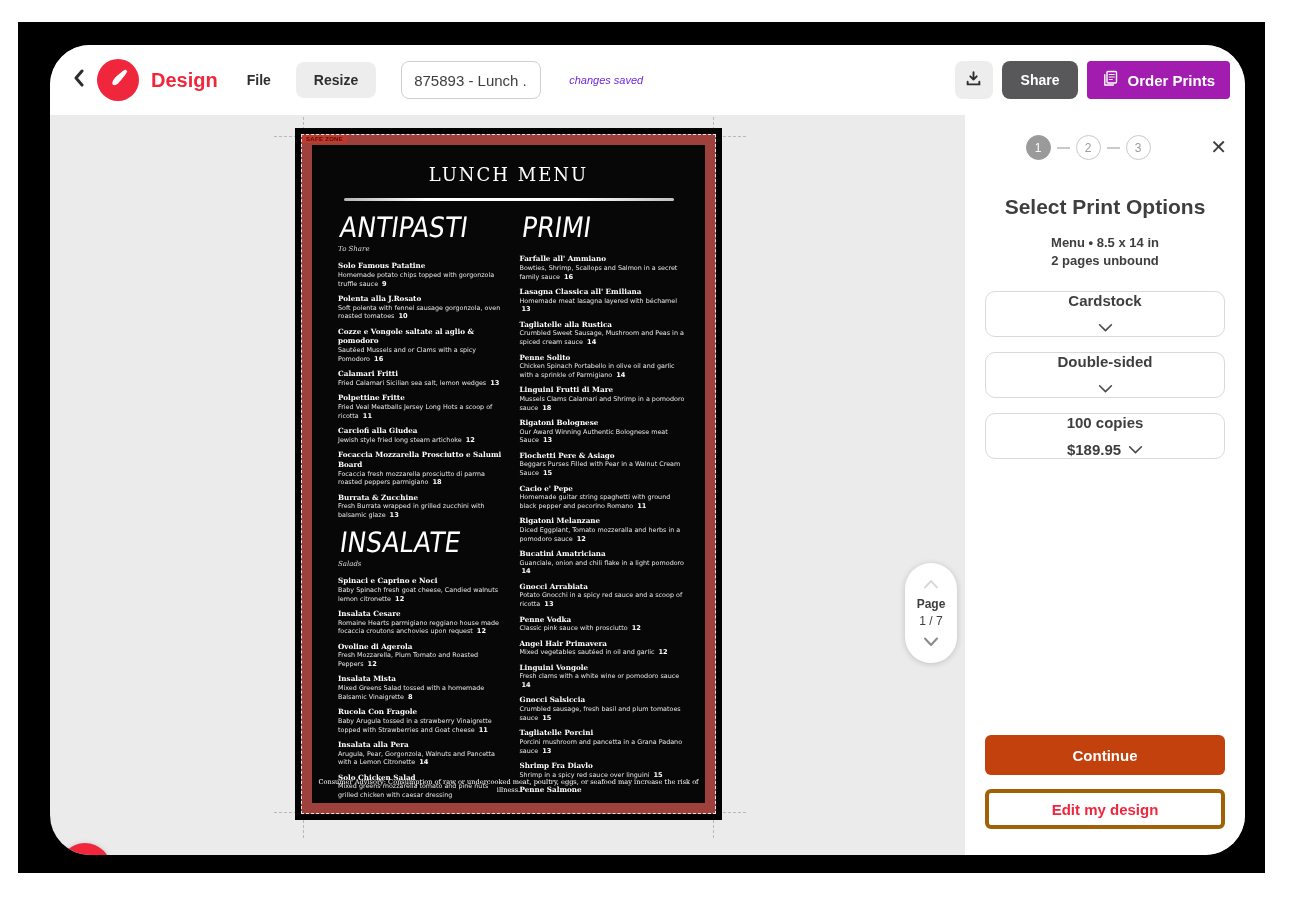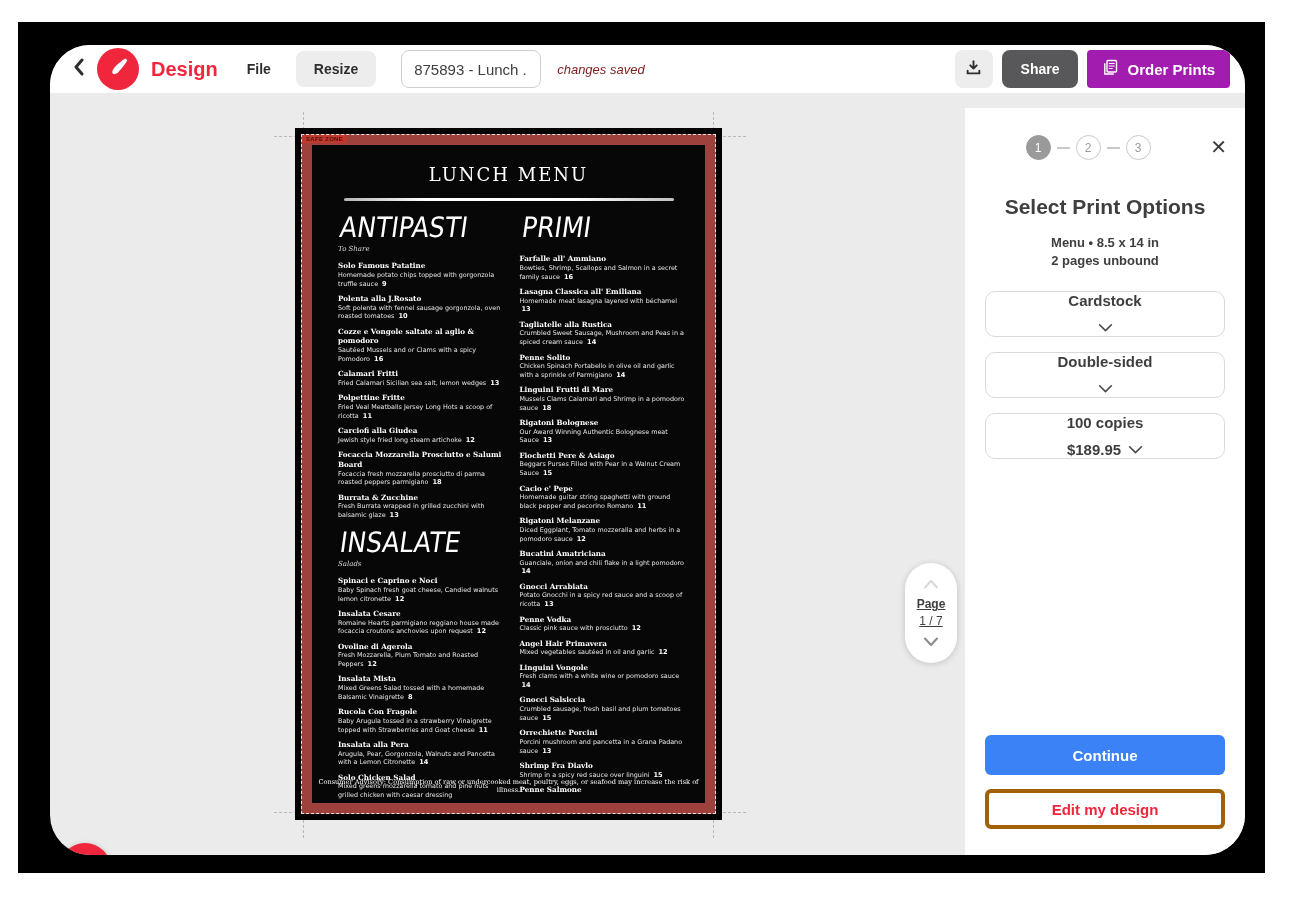--- a/index.html
+++ b/index.html
@@ -1,28 +1,28 @@
 <!DOCTYPE html>
 <html><head>
 <meta charset="utf-8">
 <style>
   * { margin:0; padding:0; box-sizing:border-box; }
   html,body { width:1300px; height:900px; background:#ffffff; font-family:"Liberation Sans", sans-serif; overflow:hidden; }
   .backdrop { position:absolute; left:18px; top:22px; width:1247px; height:851px; background:#000; }
   .app { position:absolute; left:50px; top:45px; width:1195px; height:810px; background:#ebebeb; border-radius:40px; overflow:hidden; }
 
   
-  .topbar { position:absolute; left:0; top:0; width:100%; height:48px; background:#fff; display:flex; align-items:center; z-index:6; }
+  .topbar { position:absolute; left:0; top:0; width:100%; height:70px; background:#fff; display:flex; align-items:center; z-index:6; }
   .back { margin-left:23px; display:flex; align-items:center; cursor:pointer; }
   .logo { width:42px; height:42px; border-radius:50%; background:#f0263d; margin-left:13px; display:flex; align-items:center; justify-content:center; cursor:pointer; flex:none; }
   .brand { color:#f0263d; font-size:20px; font-weight:bold; margin-left:12px; cursor:pointer; }
   .file { margin-left:29px; font-size:14px; font-weight:bold; color:#2e2e30; cursor:pointer; }
   .resize { margin-left:25px; background:#ededed; border-radius:8px; padding:10px 18px; font-size:14px; font-weight:bold; color:#2e2e30; cursor:pointer; }
   .doc-input { margin-left:25px; width:140px; height:38px; border:1px solid #cfcfcf; border-radius:8px; padding:0 12px; font-size:15px; color:#3e3e40; font-family:"Liberation Sans",sans-serif; background:#fff; }
-  .status { margin-left:16px; font-style:italic; color:#7f1d1d; font-size:13px; }
+  .status { margin-left:28px; font-style:italic; color:#6d28d9; font-size:11px; }
   .topbar-right { margin-left:auto; display:flex; align-items:center; gap:9px; margin-right:15px; }
   .dl-btn { width:38px; height:38px; background:#ededed; border-radius:8px; display:flex; align-items:center; justify-content:center; cursor:pointer; }
   .share-btn { height:38px; padding:0 19px; background:#58585a; color:#fff; border-radius:8px; font-weight:bold; font-size:14px; display:flex; align-items:center; cursor:pointer; }
   .order-btn { height:38px; padding:0 15px; background:#a21caf; color:#fff; border-radius:4px; font-weight:bold; font-size:15px; display:flex; align-items:center; gap:8px; cursor:pointer; }
 
   
   .canvas { position:absolute; left:0; top:63px; width:915px; height:747px; }
   .guide-v { position:absolute; width:0; border-left:1px dashed #b9b9b9; top:4px; height:726px; }
   .guide-h { position:absolute; height:0; border-top:1px dashed #b9b9b9; left:224px; width:472px; }
   .artboard { position:absolute; left:245px; top:20px; width:427px; height:692px; background:#000; }
@@ -41,21 +41,21 @@
   .m-sub { font-family:"DejaVu Serif",serif; font-style:italic; color:#dcdcdc; font-size:7px; margin:2px 0 8px; }
   .mi { margin-bottom:5.5px; }
   .mi-name { font-family:"DejaVu Serif",serif; font-weight:bold; color:#fff; font-size:7.2px; line-height:1.35; }
   .mi-desc { font-family:"DejaVu Sans",sans-serif; color:#e6e6e6; font-size:6.4px; line-height:1.35; }
   .mi-price { font-weight:bold; color:#fff; font-size:6.6px; margin-left:2px; }
   .advisory { position:absolute; left:0; right:0; bottom:9px; text-align:center; font-family:"DejaVu Serif",serif; color:#fff; font-size:6.6px; }
 
   
   .page-nav { position:absolute; left:855px; top:455px; width:52px; height:100px; background:#fff; border-radius:26px;
               box-shadow:0 1px 6px rgba(0,0,0,.18); display:flex; flex-direction:column; align-items:center; justify-content:space-between; padding:12px 0; }
-  .pn-label { font-size:12px; font-weight:bold; color:#3e3e40; text-align:center; line-height:1.4;text-decoration:underline; }
+  .pn-label { font-size:12px; font-weight:bold; color:#3e3e40; text-align:center; line-height:1.4; }
   .pn-count { font-weight:normal; }
   .pn-up, .pn-dn { cursor:pointer; display:flex; }
 
   
   .chat-fab { position:absolute; left:9px; top:735px; width:52px; height:52px; border-radius:50%; background:#f0263d;
               box-shadow:0 2px 6px rgba(0,0,0,.25); cursor:pointer; }
 
   
   .rightpanel { position:absolute; right:0; top:63px; width:280px; height:747px; background:#fff; display:flex; flex-direction:column; z-index:5; }
   .stepper-row { position:relative; margin-top:27px; }
@@ -66,21 +66,21 @@
   .step-dash { width:13px; height:2px; background:#c9c9c9; margin:0 6px; }
   .close-btn { position:absolute; right:18px; top:0px; font-size:20px; color:#3e3e40; cursor:pointer; line-height:25px; }
   .panel-title { text-align:center; font-size:21px; font-weight:bold; color:#3e3e40; margin-top:35px; }
   .panel-sub { text-align:center; font-size:13px; font-weight:bold; color:#3e3e40; margin-top:15px; line-height:1.4; }
   .dropdowns { margin:21px 20px 0; }
   .dd { display:flex; align-items:center; justify-content:space-between; height:46px; border:1px solid #d9d9d9; border-radius:10px;
         padding:0 16px; margin-bottom:15px; background:#fff; cursor:pointer;flex-direction:column; }
   .dd-label { font-size:15px; font-weight:bold; color:#3e3e40; }
   .dd-right { display:flex; align-items:center; gap:7px; font-size:15px; font-weight:bold; color:#3e3e40; }
   .panel-spacer { flex:1; }
-  .btn-continue { margin:0 20px; height:40px; border-radius:6px; background:#3b82f6; color:#fff; font-weight:bold; font-size:15px;
+  .btn-continue { margin:0 20px; height:40px; border-radius:6px; background:#c2410c; color:#fff; font-weight:bold; font-size:15px;
                   display:flex; align-items:center; justify-content:center; cursor:pointer; }
   .btn-edit { margin:14px 20px 26px; height:40px; border-radius:6px; border:4px solid #a16207; background:#fff; color:#f0263d;
               font-weight:bold; font-size:15px; display:flex; align-items:center; justify-content:center; cursor:pointer; }
 </style>
 </head>
 <body>
 
 <div class="backdrop"></div>
 
 <div class="app">
@@ -259,21 +259,21 @@
               </div>
               <div class="mi">
                 <div class="mi-name">Linguini Vongole</div>
                 <div class="mi-desc">Fresh clams with a white wine or pomodoro sauce <b class="mi-price">14</b></div>
               </div>
               <div class="mi">
                 <div class="mi-name">Gnocci Salsiccia</div>
                 <div class="mi-desc">Crumbled sausage, fresh basil and plum tomatoes sauce <b class="mi-price">15</b></div>
               </div>
               <div class="mi">
-                <div class="mi-name">Orrechiette Porcini</div>
+                <div class="mi-name">Tagliatelle Porcini</div>
                 <div class="mi-desc">Porcini mushroom and pancetta in a Grana Padano sauce <b class="mi-price">13</b></div>
               </div>
               <div class="mi">
                 <div class="mi-name">Shrimp Fra Diavlo</div>
                 <div class="mi-desc">Shrimp in a spicy red sauce over linguini <b class="mi-price">15</b></div>
               </div>
               <div class="mi">
                 <div class="mi-name">Penne Salmone</div>
               </div>
             </div>

